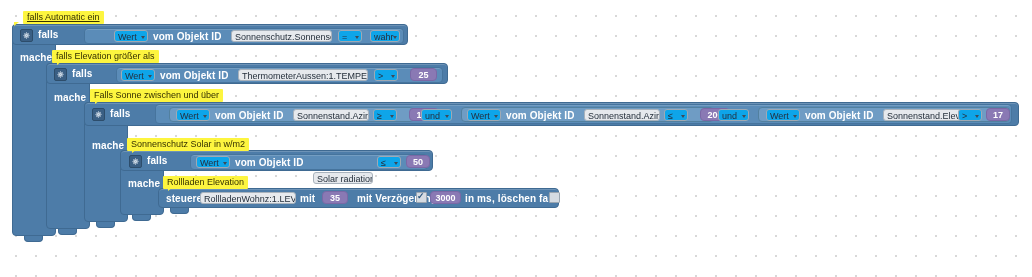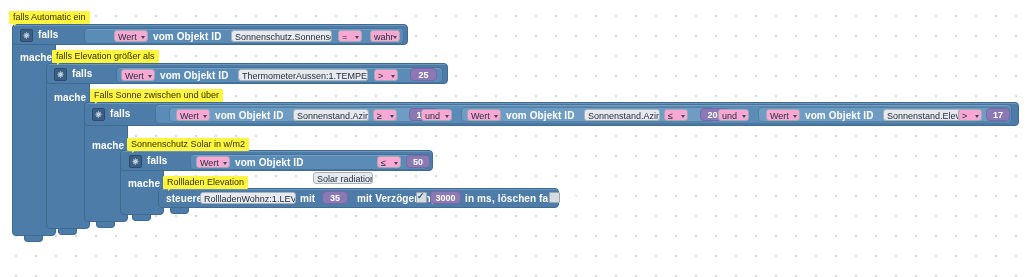--- a/index.html
+++ b/index.html
@@ -63,21 +63,21 @@
     box-sizing:border-box;
     font-size:9px;
     line-height:12px;
     white-space:nowrap;
     text-align:center;
     color:#2f3b47;
     padding:0 3px;
     overflow:hidden;
   }
   .chip.dd{            
-    background:#f9a8d4;
+    background:#0ea5e9;
     border:1px solid #9fa9b4;
     color:#243040;
     text-align:left;
     padding-right:9px;
     text-decoration:underline;
   }
   .chip.dd:after{
     content:"";
     position:absolute;
     right:2px;top:5px;
@@ -160,21 +160,21 @@
 </style>
 </head>
 <body>
 
 <div class="canvas">
 
   <div class="cblock" style="left:12px;top:24px;width:44px;height:212px;"></div>
   <div class="notch" style="left:24px;top:236px;"></div>
   <div class="cblock" style="left:12px;top:24px;width:396px;height:21px;"></div>
 
-  <div class="ylabel" style="left:9px;top:11px;">falls Automatic ein</div>
+  <div class="ylabel" style="left:23px;top:11px;text-decoration:underline;">falls Automatic ein</div>
   <div class="ytail" style="left:14px;top:22px;"></div>
 
   <div class="gear" style="left:20px;top:29px;">
     <svg width="7" height="7" viewBox="0 0 16 16">
       <path fill="#e9f0f7" d="M8 5.2A2.8 2.8 0 1 0 8 10.8 2.8 2.8 0 0 0 8 5.2zm0 4.2A1.4 1.4 0 1 1 8 6.6a1.4 1.4 0 0 1 0 2.8z"></path>
       <path fill="#e9f0f7" d="M7 0h2l.3 2 1.6.7L12.6 1.6l1.4 1.4-1.1 1.7.7 1.6 2 .3v2l-2 .3-.7 1.6 1.1 1.7-1.4 1.4-1.7-1.1-1.6.7L9 16H7l-.3-2-1.6-.7-1.7 1.1-1.4-1.4 1.1-1.7L2.4 9.7.4 9.4v-2l2-.3.7-1.6L2 3.8 3.4 2.4l1.7 1.1 1.6-.7z" opacity=".55"></path>
     </svg>
   </div>
   <div class="lbl" style="left:38px;top:29px;">falls</div>
 

